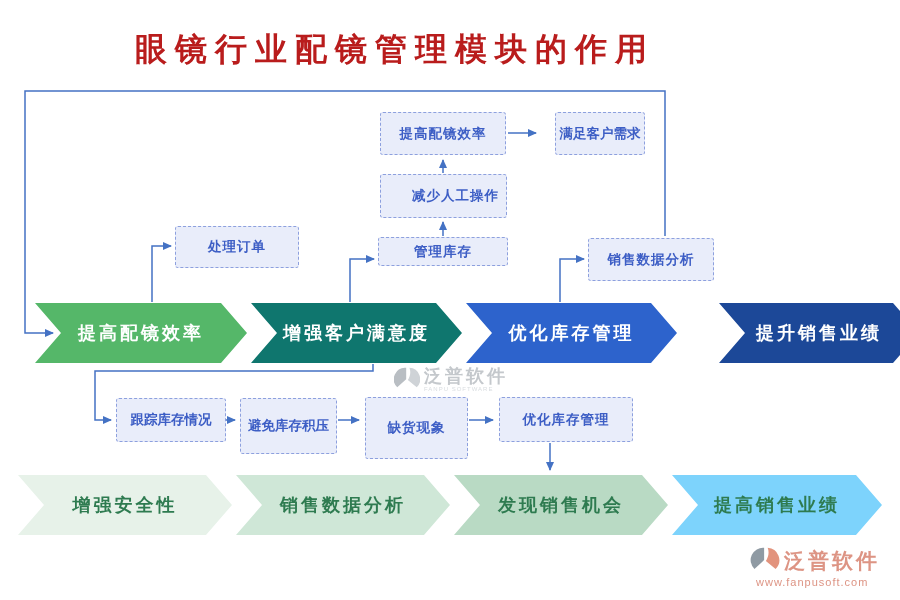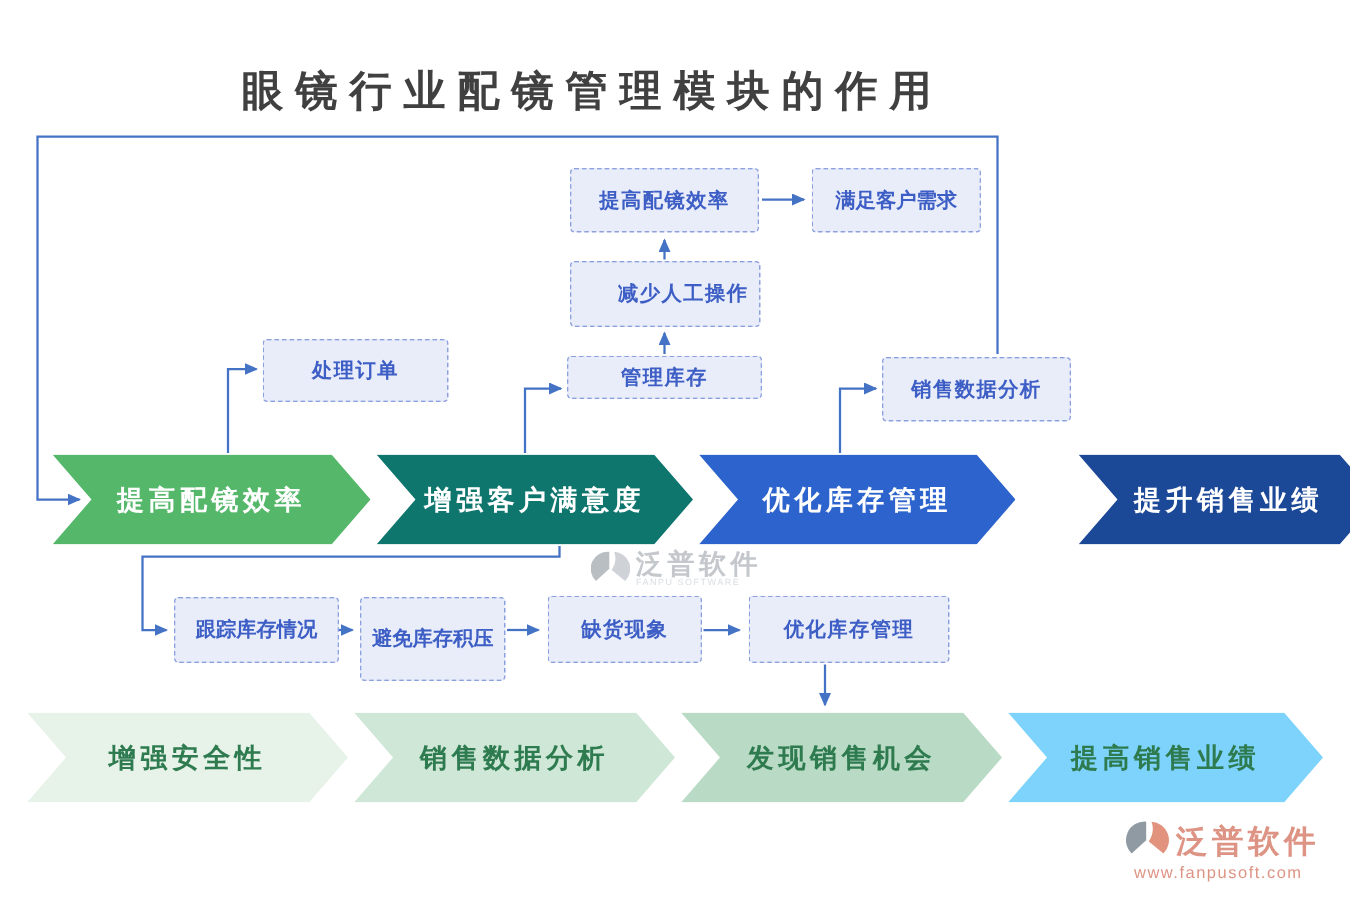--- a/index.html
+++ b/index.html
@@ -4,22 +4,22 @@
 <style>
   html,body{margin:0;padding:0;}
   body{
     width:900px;height:600px;position:relative;overflow:hidden;
     background:#ffffff;
     font-family:"Liberation Sans","DejaVu Sans",sans-serif;
   }
   .abs{position:absolute;}
   
   .title{
-    left:0;top:42px;width:790px;text-align:center;
-    font-size:28px;font-weight:bold;color:#404040;letter-spacing:8px;
+    left:0;top:28px;width:790px;text-align:center;
+    font-size:32px;font-weight:bold;color:#b91c1c;letter-spacing:8px;
   }
   
   #wires{left:0;top:0;width:900px;height:600px;z-index:1;}
   .conn{stroke:var(--line);stroke-width:1.5;fill:none;}
   #arr path{fill:var(--line);}
   
   .node{
     z-index:2;
     background:var(--box-fill);
     border:1.5px dashed var(--box-border);
@@ -78,29 +78,29 @@
     <path d="M15,2 A14,14 0 0,0 4,26 L15,16 Z" fill="#b9bec3"></path>
     <path d="M19,2 A14,14 0 0,1 28,26 L17,17 C20,12 21,7 19,2 Z" fill="#cfd3d7"></path>
   </svg>
   <div>
     <div class="wm-name">泛普软件</div>
     <div class="wm-sub">FANPU SOFTWARE</div>
   </div>
 </div>
 
 <div class="abs node" style="left:380px;top:112px;width:126px;height:43px;">提高配镜效率</div>
-<div class="abs node" style="left:541px;top:112px;width:113px;height:43px;letter-spacing:0;">满足客户需求</div>
+<div class="abs node" style="left:555px;top:112px;width:90px;height:43px;letter-spacing:0;">满足客户需求</div>
 <div class="abs node" style="left:380px;top:174px;width:127px;height:44px;padding-left:24px;">减少人工操作</div>
 <div class="abs node" style="left:378px;top:237px;width:130px;height:29px;">管理库存</div>
 <div class="abs node" style="left:175px;top:226px;width:124px;height:42px;">处理订单</div>
 <div class="abs node" style="left:588px;top:238px;width:126px;height:43px;">销售数据分析</div>
 
 <div class="abs node" style="left:116px;top:398px;width:110px;height:44px;letter-spacing:0;">跟踪库存情况</div>
 <div class="abs node" style="left:240px;top:398px;width:97px;height:56px;letter-spacing:0;">避免库存积压</div>
-<div class="abs node" style="left:365px;top:397px;width:103px;height:45px;">缺货现象</div>
+<div class="abs node" style="left:365px;top:397px;width:103px;height:62px;">缺货现象</div>
 <div class="abs node" style="left:499px;top:397px;width:134px;height:45px;">优化库存管理</div>
 
 <div class="abs chev main" style="left: 35px; top: 303px; width: 212px; background: rgb(85, 183, 105);">提高配镜效率</div>
 <div class="abs chev main" style="left: 251px; top: 303px; width: 211px; background: #0f766e;">增强客户满意度</div>
 <div class="abs chev main" style="left: 466px; top: 303px; width: 211px; background: rgb(45, 99, 204);">优化库存管理</div>
 <div class="abs chev main" style="left: 719px; top: 303px; width: 200px; background: rgb(28, 72, 152);">提升销售业绩</div>
 
 <div class="abs chev bottom" style="left: 18px; top: 475px; width: 214px; background: rgb(231, 242, 233);">增强安全性</div>
 <div class="abs chev bottom" style="left: 236px; top: 475px; width: 214px; background: rgb(207, 231, 215);">销售数据分析</div>
 <div class="abs chev bottom" style="left: 454px; top: 475px; width: 214px; background: rgb(185, 218, 196);">发现销售机会</div>

